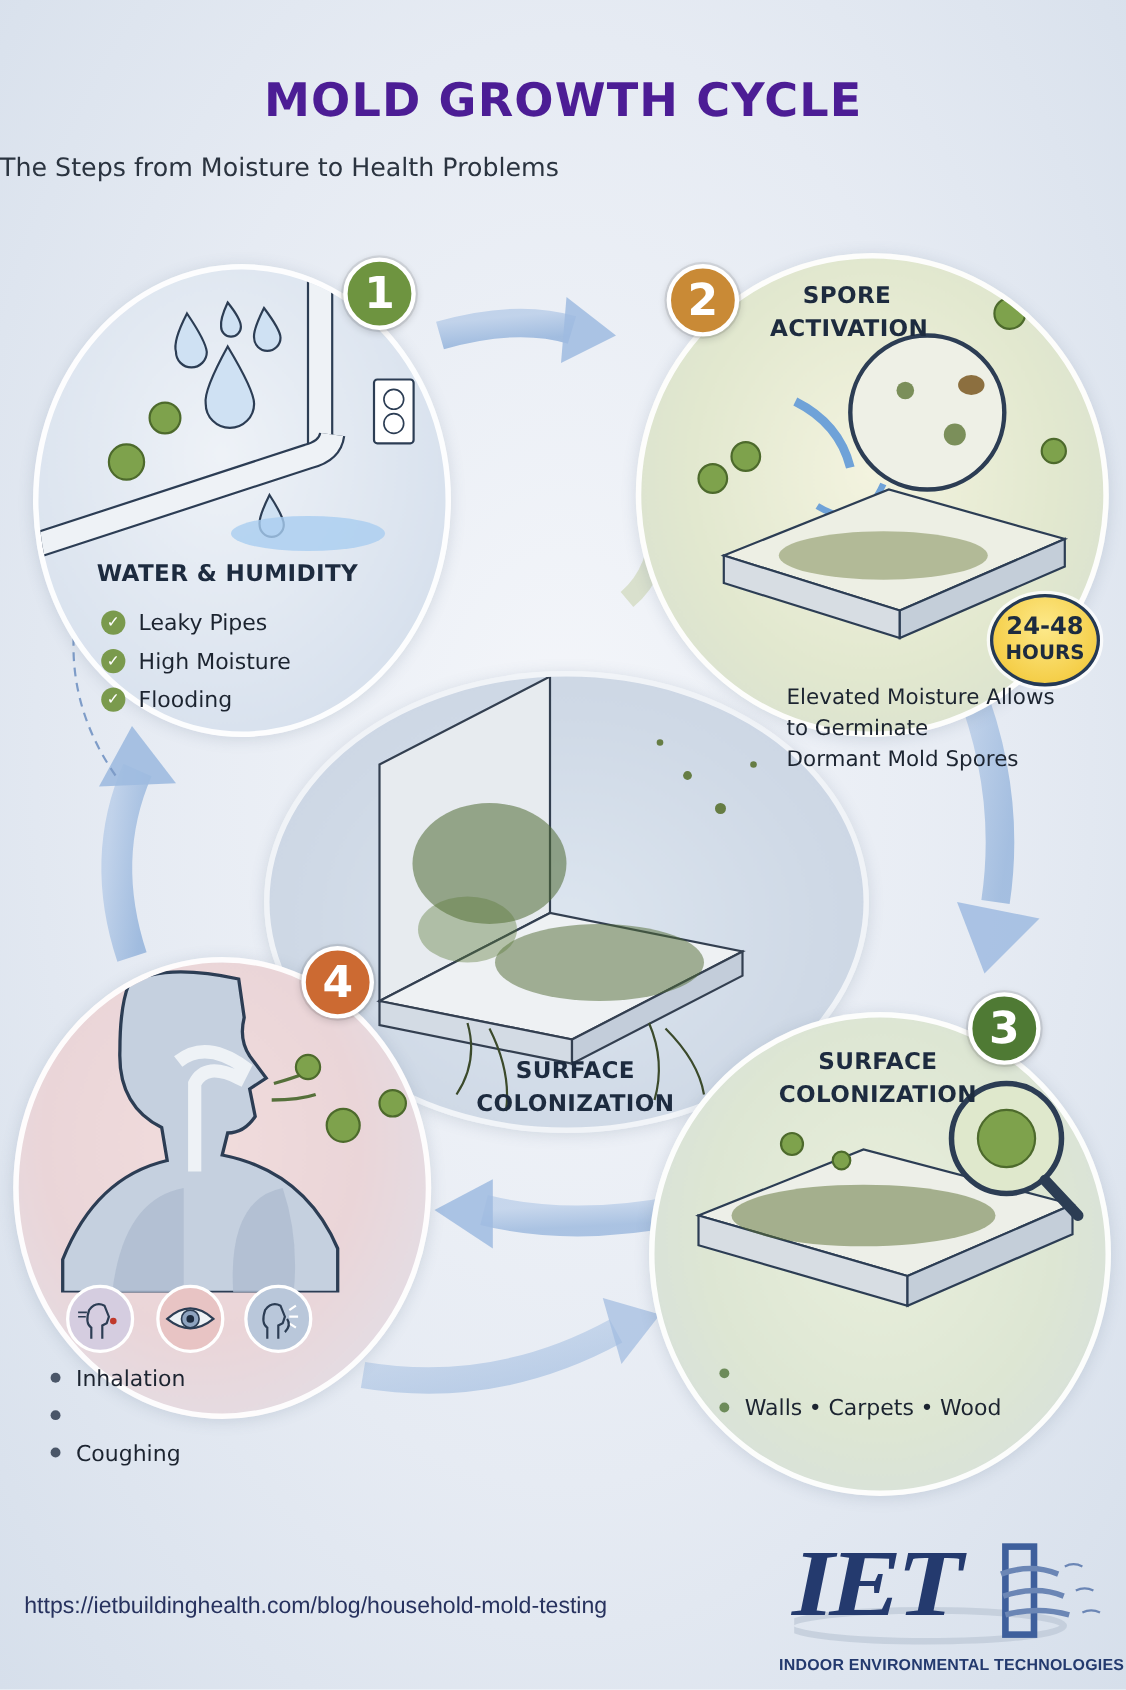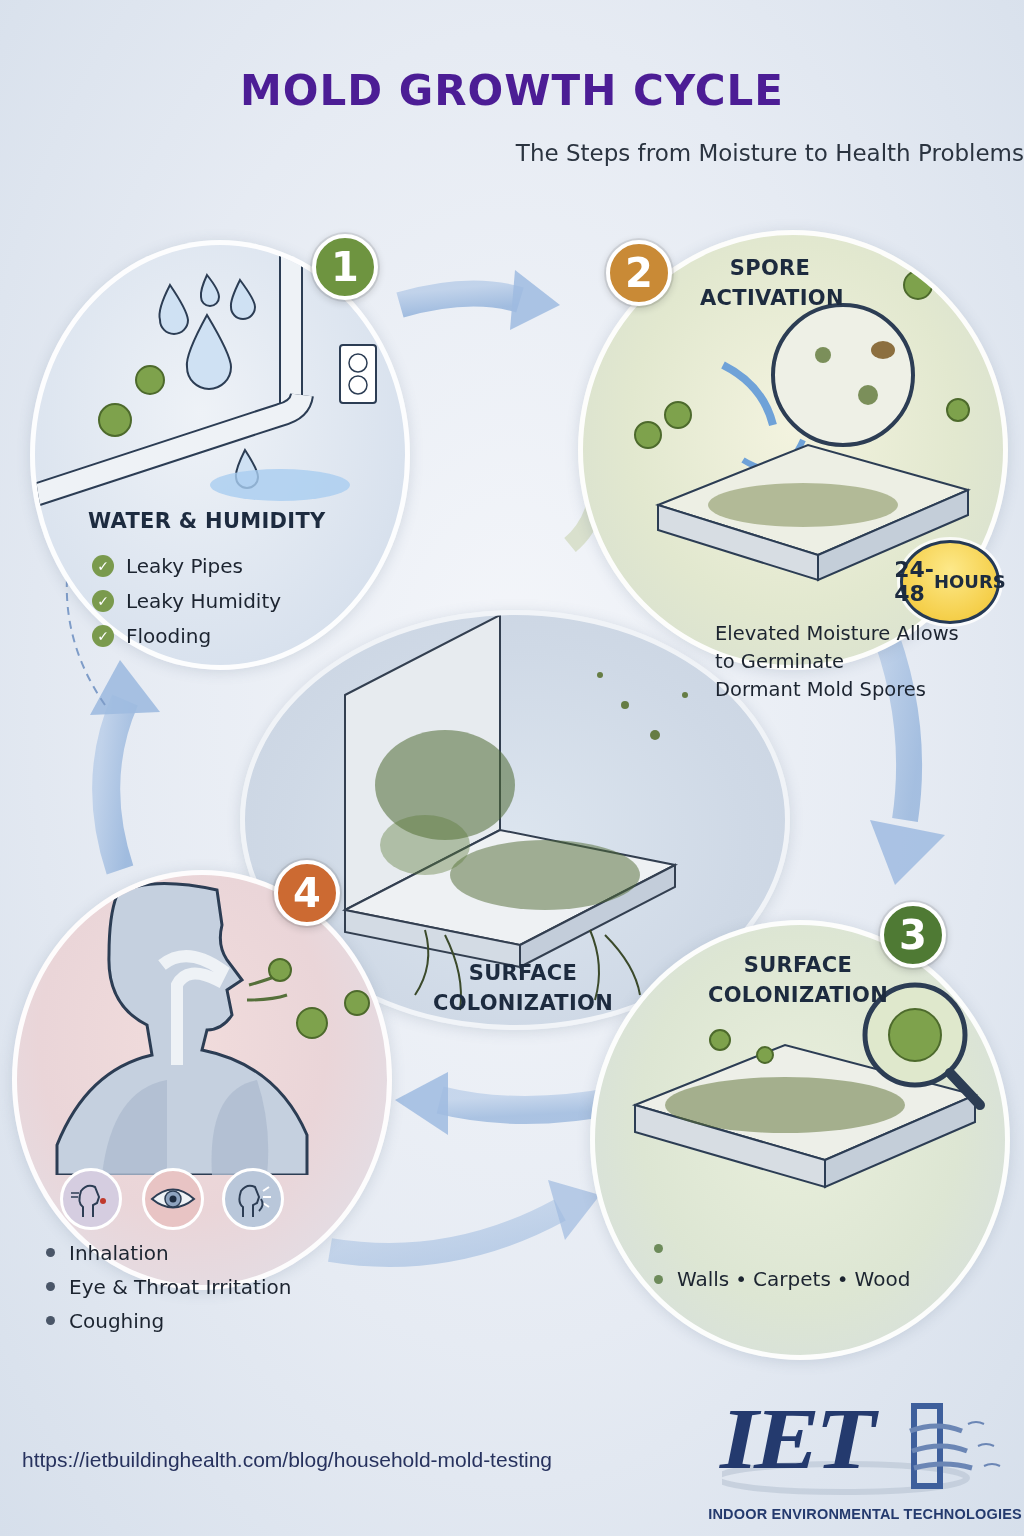--- a/index.html
+++ b/index.html
@@ -11,21 +11,21 @@
     color: #1c2a3e;
   }
   .abs { position: absolute; }
 
   
   .title {
     left: 0; width: 1024px; top: 66px; text-align: center;
     font-size: 42px; font-weight: bold; color: #4c1d95; letter-spacing: 1px;
   }
   .subtitle {
-    left: 0; width: 1024px; top: 140px; text-align: right;
+    left: 0; width: 1024px; top: 140px; text-align: left;
     font-size: 23px; color: #2b3440;
   }
 
   
   .cycle-svg { left: 0; top: 0; width: 1024px; height: 1536px; }
 
   
   .circle {
     border-radius: 50%;
     border: 5px solid rgba(255,255,255,0.92);
@@ -71,21 +71,21 @@
     margin-right: 12px; display: inline-flex; align-items: center; justify-content: center;
     color: #fff; font-size: 14px; font-weight: bold;
   }
 
   .desc2 { left: 715px; top: 620px; width: 310px; text-align: left; font-size: 19.5px; line-height: 28px; color: #1c2430; }
 
   .hours {
     left: 900px; top: 540px; width: 100px; height: 84px; border-radius: 50%;
     background: radial-gradient(circle at 50% 35%, #fde98a 0%, #f5cf4a 70%, #e5b934 100%);
     border: 3px solid #243955; box-shadow: 0 0 0 3px rgba(255,255,255,0.8);
-    display: flex; flex-direction: row; align-items: center; justify-content: center;
+    display: flex; flex-direction: column; align-items: center; justify-content: center;
     font-weight: bold; color: #1d2b3f; line-height: 24px;
   }
   .hours .n { font-size: 22px; }
   .hours .u { font-size: 18px; }
 
   .dot-list { list-style: none; }
   .dot-list li { display: flex; align-items: flex-start; font-size: 20px; color: #1c2430; line-height: 28px; }
   .dot { width: 9px; height: 9px; border-radius: 50%; margin: 10px 14px 0 4px; flex: none; }
   .list3 { left: 650px; top: 1234px; }
   .list3 .dot { background: #6d8b5a; }
@@ -187,21 +187,21 @@
 </div>
 <div class="abs badge b1">1</div>
 <div class="abs heading h1">WATER &amp; HUMIDITY</div>
 <ul class="abs check-list">
   <li>
       <span class="check">✓</span>
       <span>Leaky Pipes</span>
     </li>
   <li>
       <span class="check">✓</span>
-      <span>Leaky Humidity</span>
+      <span>High Moisture</span>
     </li>
   <li>
       <span class="check">✓</span>
       <span>Flooding</span>
     </li>
 </ul>
 
 <div class="abs circle c2">
   <svg width="430" height="440" viewBox="0 0 430 440">
     <circle cx="260" cy="140" r="70" fill="#eef0e6" stroke="#2c3d54" stroke-width="4"></circle>
@@ -303,21 +303,20 @@
     </svg>
 </div>
 
 <ul class="abs dot-list list4">
   <li>
       <span class="dot"></span>
       <span>Inhalation</span>
     </li>
   <li>
       <span class="dot"></span>
-      <span>Eye &amp; Throat Irritation</span>
     </li>
   <li>
       <span class="dot"></span>
       <span>Coughing</span>
     </li>
 </ul>
 
 <div class="abs heading hc">
   <div>SURFACE</div>
   <div>COLONIZATION</div>

